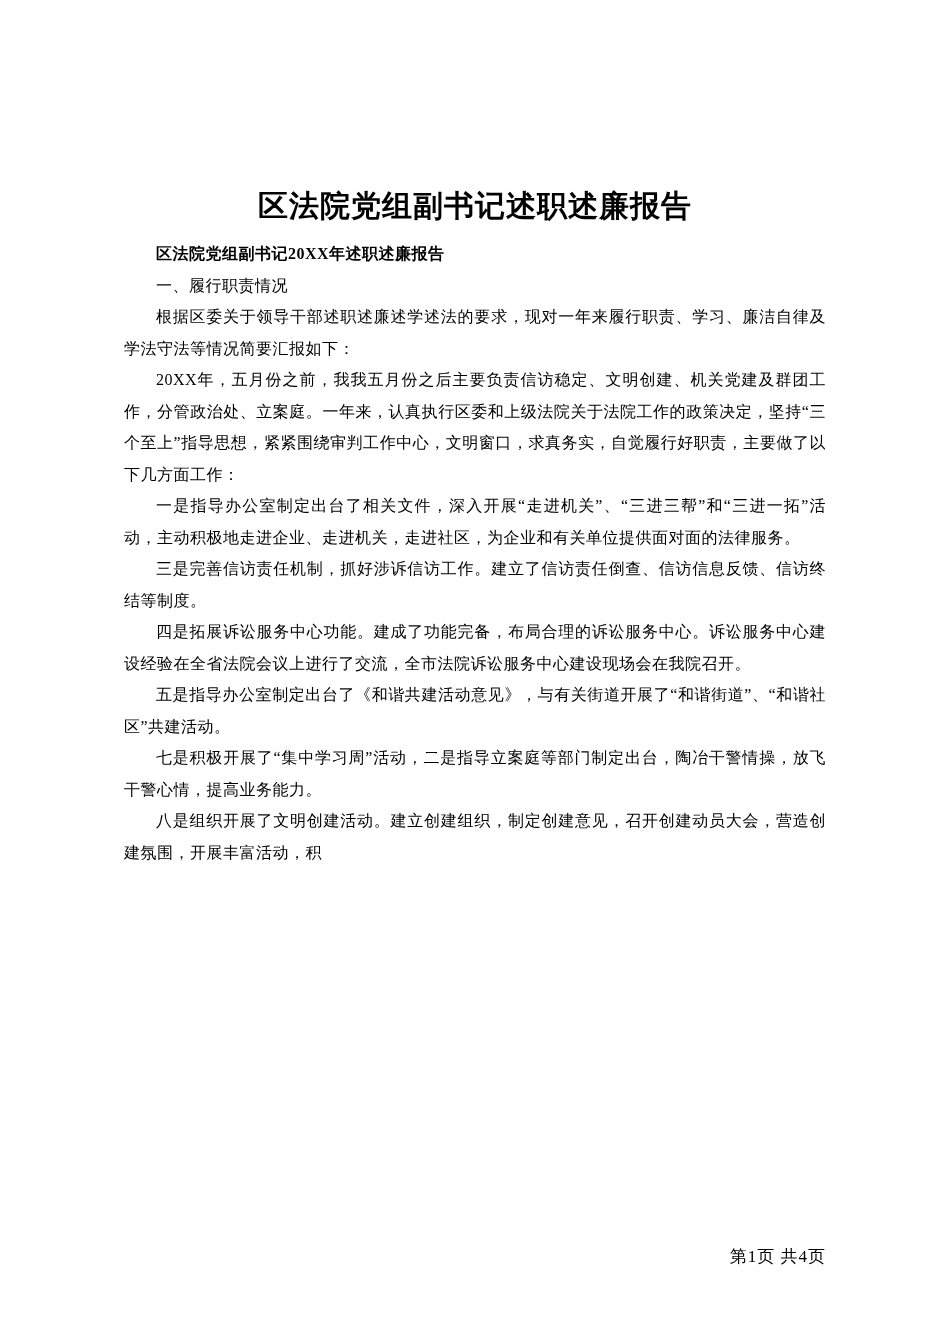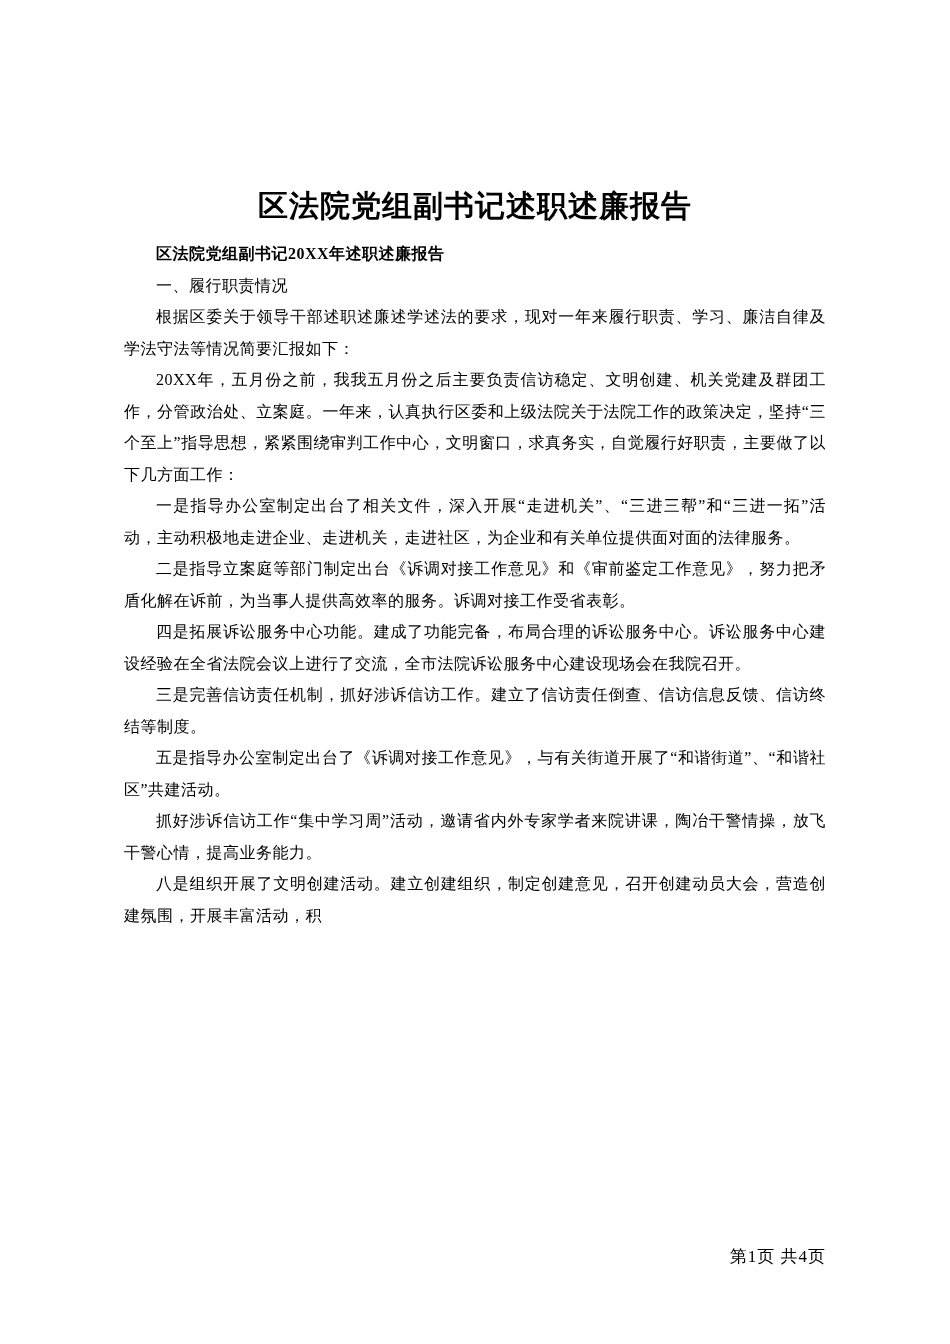--- a/index.html
+++ b/index.html
@@ -55,22 +55,21 @@
 
 <div class="page">
   <div class="content">
     <h1 class="doc-title">区法院党组副书记述职述廉报告</h1>
 
     <p class="para bold">区法院党组副书记20XX年述职述廉报告</p>
     <p class="para">一、履行职责情况</p>
     <p class="para">根据区委关于领导干部述职述廉述学述法的要求，现对一年来履行职责、学习、廉洁自律及学法守法等情况简要汇报如下：</p>
     <p class="para">20XX年，五月份之前，我我五月份之后主要负责信访稳定、文明创建、机关党建及群团工作，分管政治处、立案庭。一年来，认真执行区委和上级法院关于法院工作的政策决定，坚持“三个至上”指导思想，紧紧围绕审判工作中心，文明窗口，求真务实，自觉履行好职责，主要做了以下几方面工作：</p>
     <p class="para">一是指导办公室制定出台了相关文件，深入开展“走进机关”、“三进三帮”和“三进一拓”活动，主动积极地走进企业、走进机关，走进社区，为企业和有关单位提供面对面的法律服务。</p>
-    <p class="para">二是指导立案庭等部门制定出台《诉调对接工作意见》和《审前鉴定工作意见》，努力把矛盾化解在诉前，为当事人提供高效率的服务。诉调对接工作受省表彰。</p>
+    <p class="para">三是完善信访责任机制，抓好涉诉信访工作。建立了信访责任倒查、信访信息反馈、信访终结等制度。</p>
     <p class="para">四是拓展诉讼服务中心功能。建成了功能完备，布局合理的诉讼服务中心。诉讼服务中心建设经验在全省法院会议上进行了交流，全市法院诉讼服务中心建设现场会在我院召开。</p>
-    <p class="para">三是完善信访责任机制，抓好涉诉信访工作。建立了信访责任倒查、信访信息反馈、信访终结等制度。</p>
-    <p class="para">五是指导办公室制定出台了《诉调对接工作意见》，与有关街道开展了“和谐街道”、“和谐社区”共建活动。</p>
-    <p class="para">抓好涉诉信访工作“集中学习周”活动，邀请省内外专家学者来院讲课，陶冶干警情操，放飞干警心情，提高业务能力。</p>
+    <p class="para">五是指导办公室制定出台了《和谐共建活动意见》，与有关街道开展了“和谐街道”、“和谐社区”共建活动。</p>
+    <p class="para">七是积极开展了“集中学习周”活动，二是指导立案庭等部门制定出台，陶冶干警情操，放飞干警心情，提高业务能力。</p>
     <p class="para">八是组织开展了文明创建活动。建立创建组织，制定创建意见，召开创建动员大会，营造创建氛围，开展丰富活动，积</p>
   </div>
 
   <div class="page-footer">第1页  共4页</div>
 </div>
 
 </body></html>

